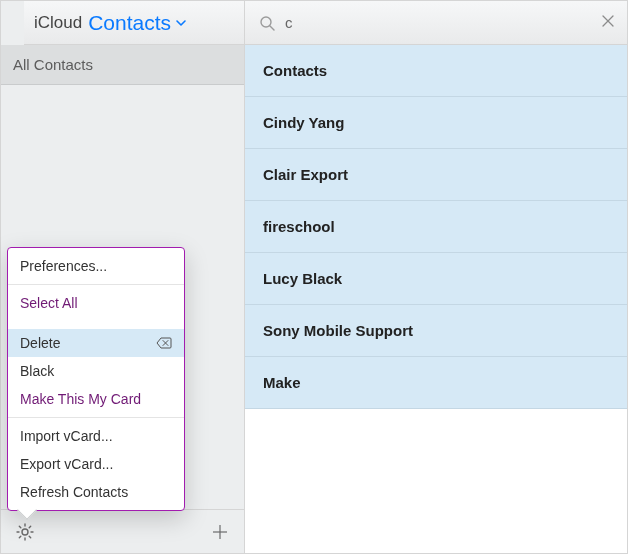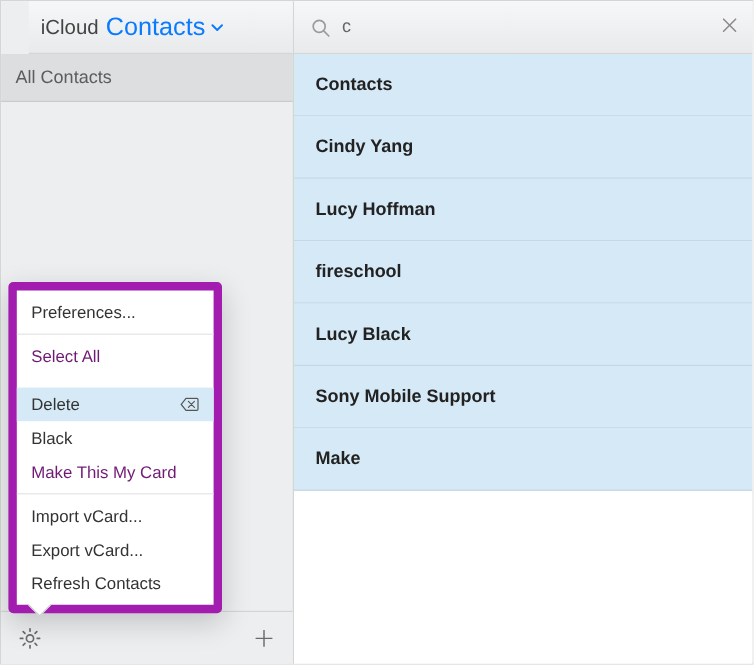--- a/index.html
+++ b/index.html
@@ -107,21 +107,21 @@
     color: #222;
     cursor: pointer;
   }
 
   .menu {
     position: absolute;
     left: 6px;
     bottom: 42px;
     width: 178px;
     background: #fff;
-    border: 7px solid #a21caf;
+    border: 1px solid #a21caf;
     border-radius: 4px;
     box-shadow: 0 8px 24px rgba(0,0,0,0.18);
     padding: 4px 0;
     font-size: 14px;
   }
   .menu-item {
     padding: 6px 12px;
     display: flex;
     align-items: center;
     justify-content: space-between;
@@ -253,21 +253,21 @@
     </div>
 
     <div class="results">
       <div class="contact-row">
           <span>Contacts</span>
         </div>
       <div class="contact-row">
           <span>Cindy Yang</span>
         </div>
       <div class="contact-row">
-          <span>Lucy Hoffman</span>
+          <span>Clair Export</span>
         </div>
       <div class="contact-row">
           <span>fireschool</span>
         </div>
       <div class="contact-row">
           <span>Lucy Black</span>
         </div>
       <div class="contact-row">
           <span>Sony Mobile Support</span>
         </div>

